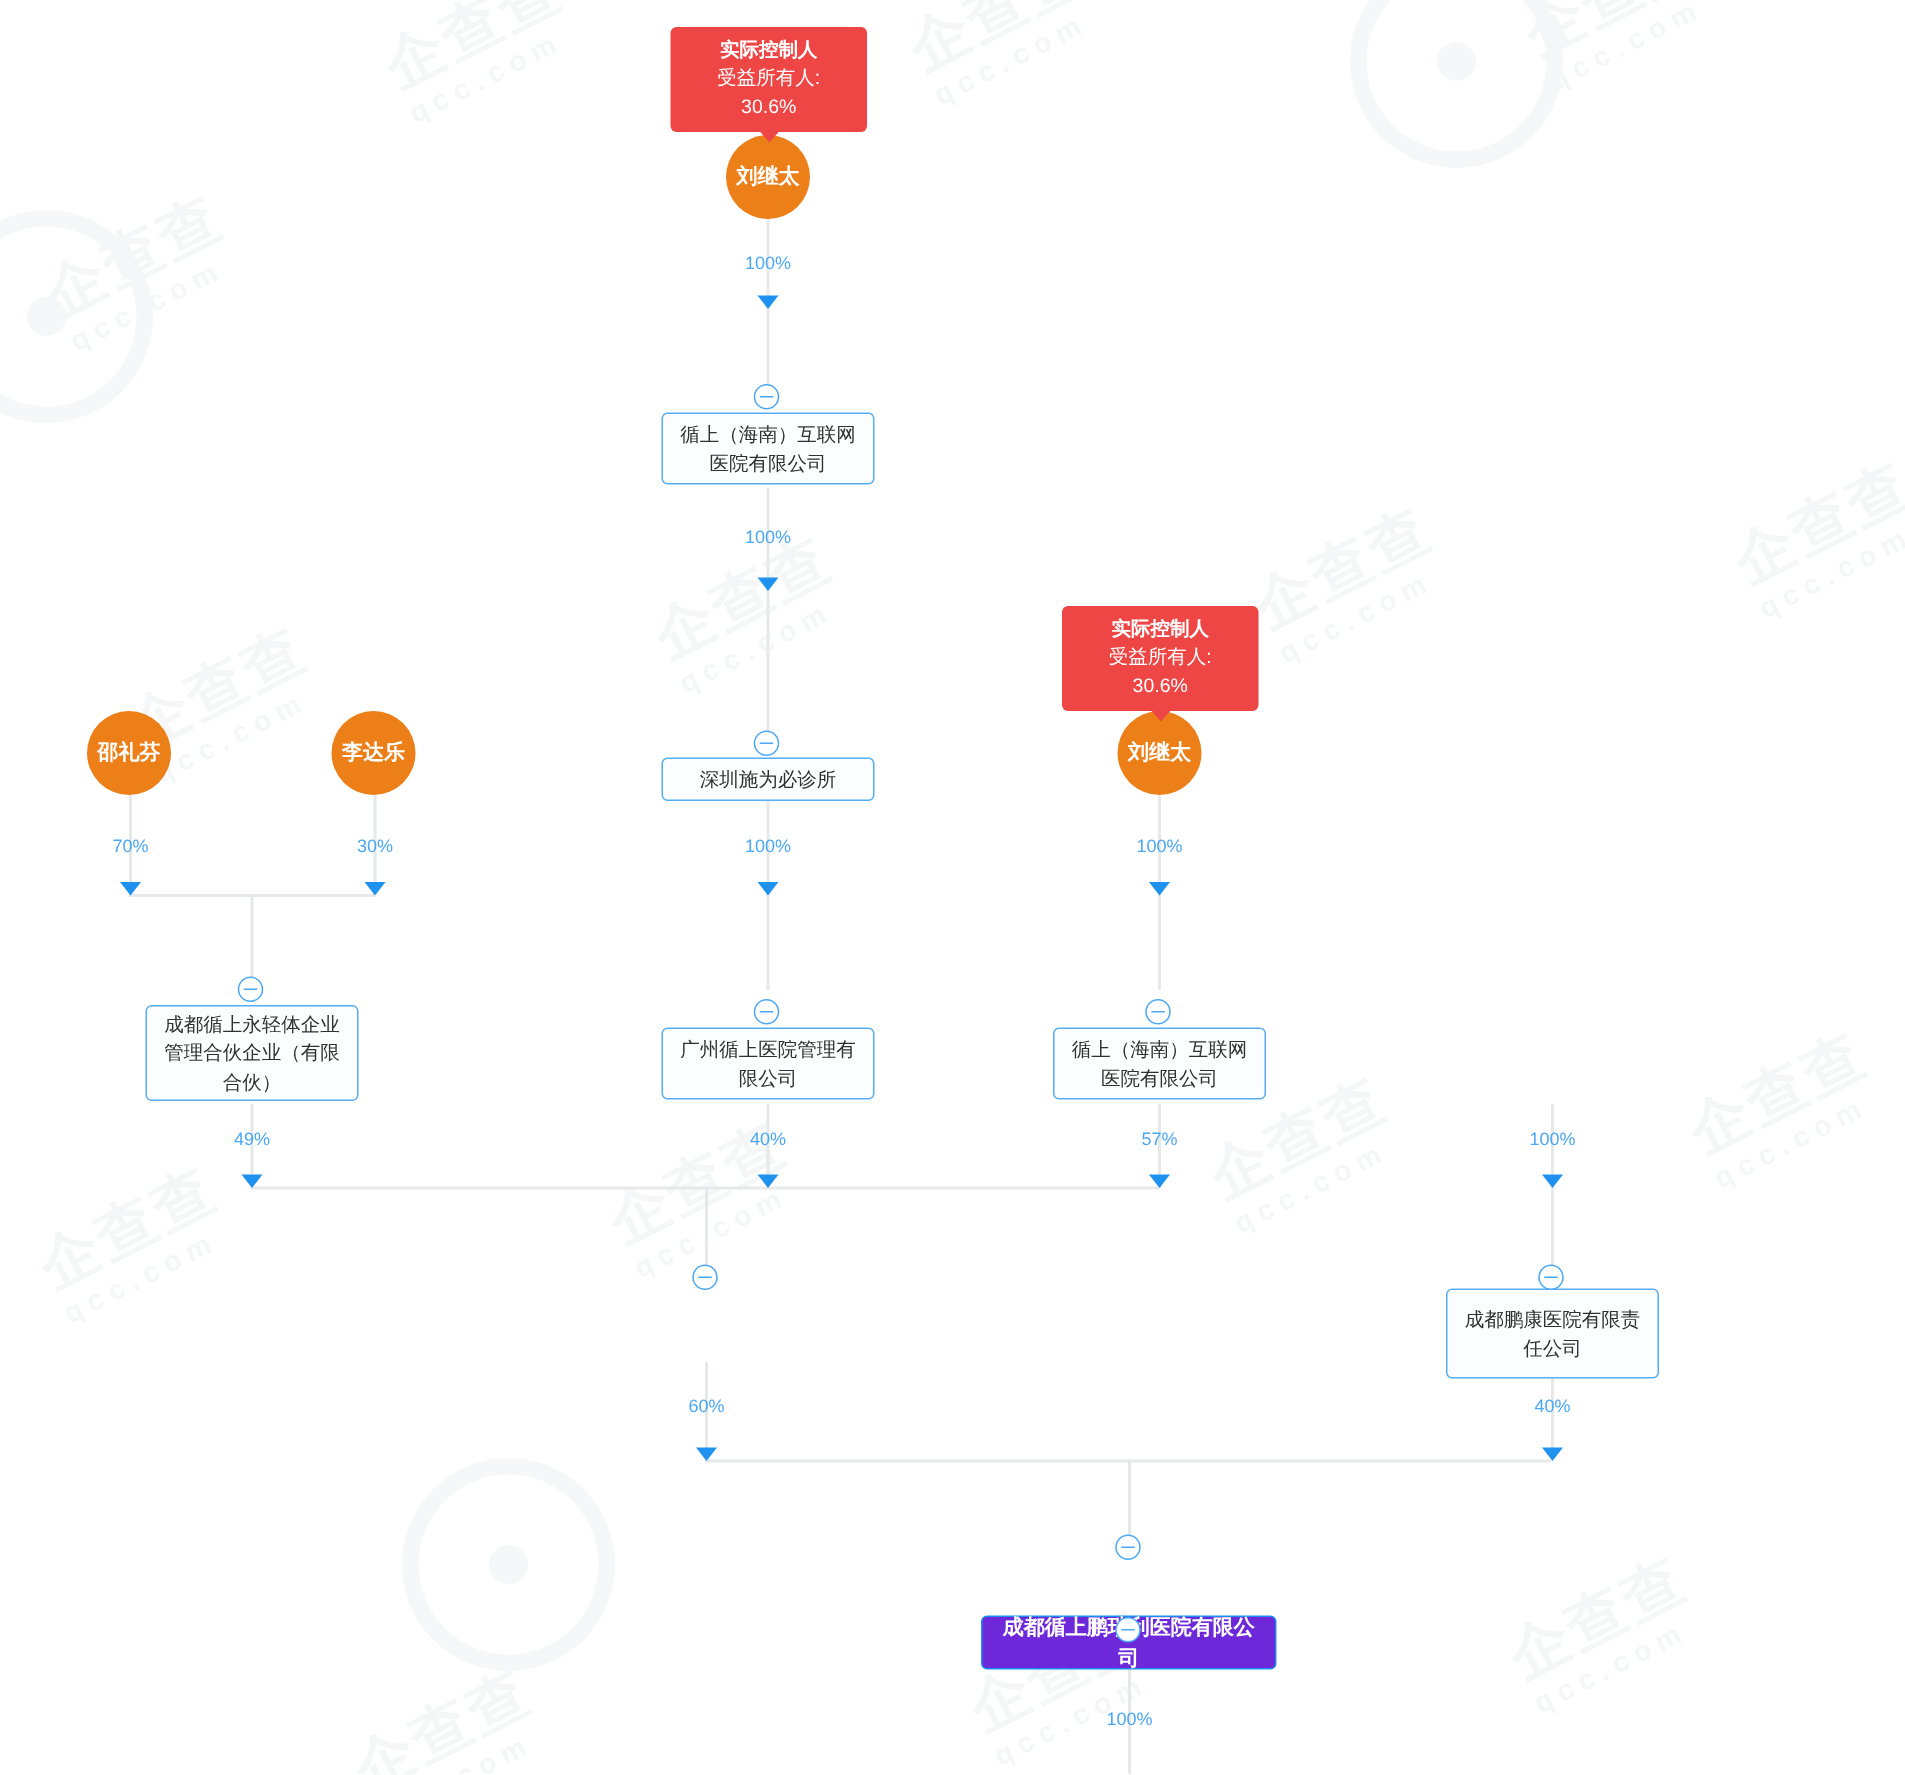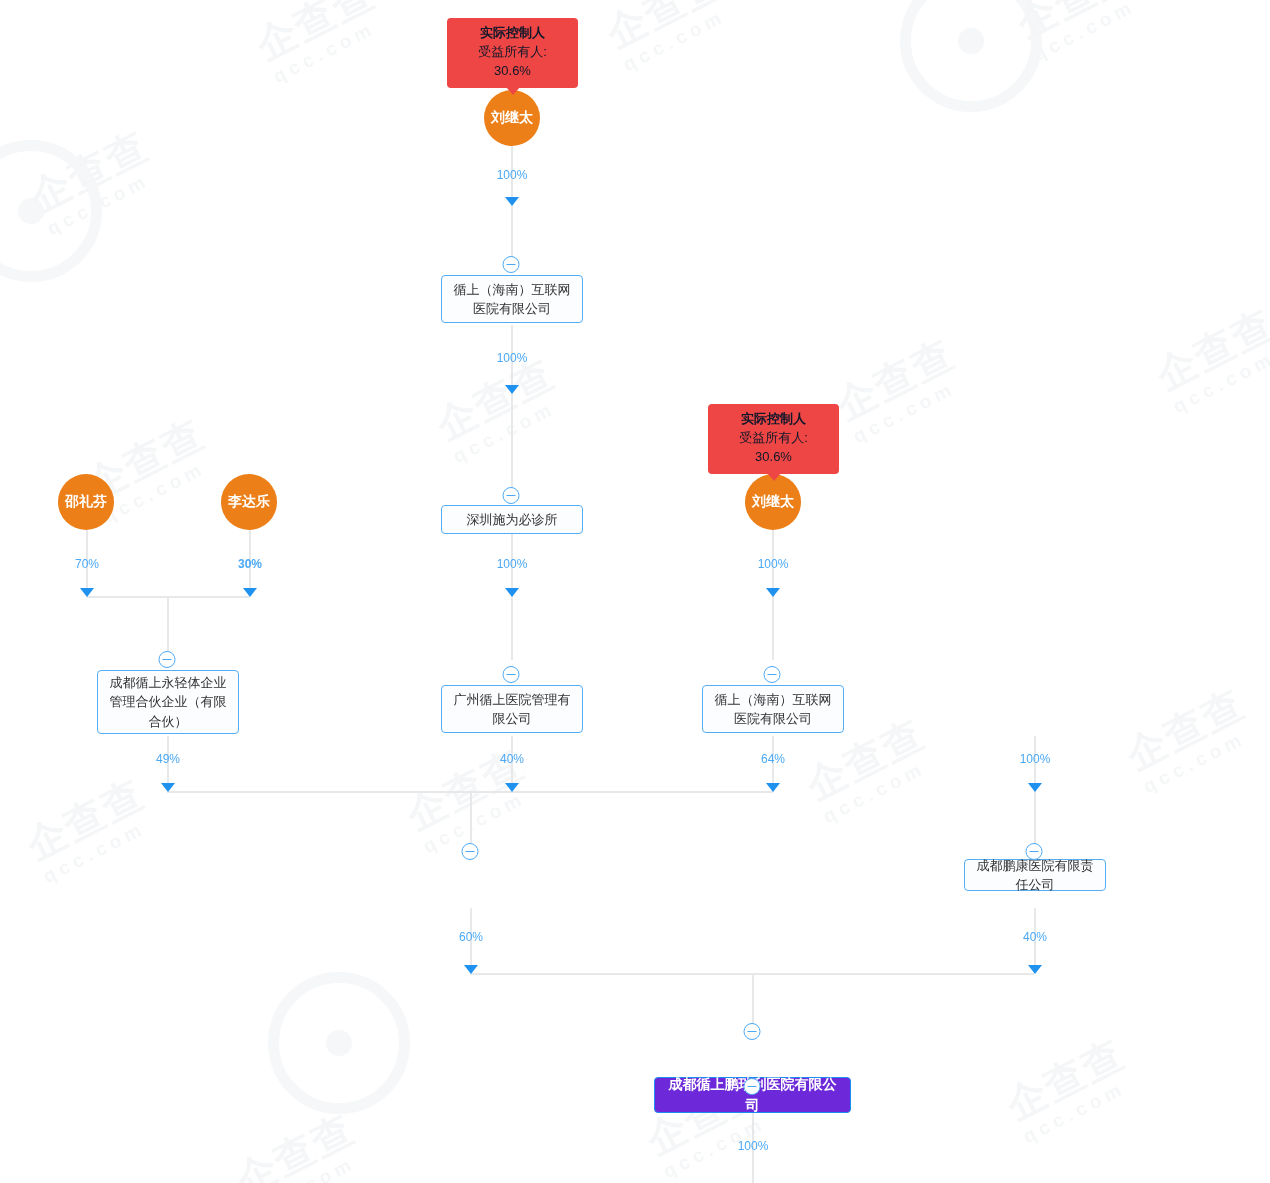--- a/index.html
+++ b/index.html
@@ -61,21 +61,21 @@
     background:#ec7f17;
     color:#ffffff;font-size:14px;font-weight:700;
     display:flex;align-items:center;justify-content:center;
     text-align:left;line-height:1.1;
     z-index:6;
     box-sizing:border-box;
   }
   .ctrl-badge{
     position:absolute;
     background:#ee4644;
-    color:#0f172a;
+    color:#ffffff;
     border-radius:4px;
     padding:6px 12px 7px;
     text-align:center;
     z-index:7;
     box-sizing:border-box;
   }
   .ctrl-badge .l1{font-size:13px;font-weight:700;line-height:1.45;display:block;}
   .ctrl-badge .l2{font-size:13px;font-weight:400;line-height:1.45;display:block;}
   .ctrl-badge:after{
     content:"";position:absolute;left:50%;bottom:-7px;margin-left:-7px;
@@ -215,21 +215,21 @@
 
   <div class="line vline" style="left:511px;top:325px;height:170px;"></div>
   <div class="arrow" style="left:505px;top:385px;"></div>
   <div class="pct" style="left:512px;top:351px;">100%</div>
 
   <div class="line vline" style="left:86px;top:530px;height:66px;"></div>
   <div class="pct" style="left:87px;top:557px;">70%</div>
   <div class="arrow" style="left:80px;top:588px;"></div>
 
   <div class="line vline" style="left:249px;top:530px;height:66px;"></div>
-  <div class="pct" style="left:250px;top:557px;font-weight:bold;">30%</div>
+  <div class="pct" style="left:250px;top:557px;">30%</div>
   <div class="arrow" style="left:243px;top:588px;"></div>
 
   <div class="line hline" style="left:86px;top:596px;width:164px;"></div>
   <div class="line vline" style="left:167px;top:596px;height:64px;"></div>
 
   <div class="line vline" style="left:511px;top:534px;height:126px;"></div>
   <div class="pct" style="left:512px;top:557px;">100%</div>
   <div class="arrow" style="left:505px;top:588px;"></div>
 
   <div class="line vline" style="left:772px;top:530px;height:130px;"></div>
@@ -238,21 +238,21 @@
 
   <div class="line vline" style="left:167px;top:736px;height:56px;"></div>
   <div class="pct" style="left:168px;top:752px;">49%</div>
   <div class="arrow" style="left:161px;top:783px;"></div>
 
   <div class="line vline" style="left:511px;top:736px;height:56px;"></div>
   <div class="pct" style="left:512px;top:752px;">40%</div>
   <div class="arrow" style="left:505px;top:783px;"></div>
 
   <div class="line vline" style="left:772px;top:736px;height:56px;"></div>
-  <div class="pct" style="left:773px;top:752px;">64%</div>
+  <div class="pct" style="left:773px;top:752px;">57%</div>
   <div class="arrow" style="left:766px;top:783px;"></div>
 
   <div class="line hline" style="left:167px;top:791px;width:606px;"></div>
   <div class="line vline" style="left:470px;top:791px;height:52px;"></div>
 
   <div class="line vline" style="left:1034px;top:736px;height:110px;"></div>
   <div class="pct" style="left:1035px;top:752px;">100%</div>
   <div class="arrow" style="left:1028px;top:783px;"></div>
 
   <div class="line vline" style="left:470px;top:908px;height:62px;"></div>
@@ -314,21 +314,21 @@
 
   <div class="collapse" style="left:772px;top:666px;"></div>
   <div class="company" style="left:702px;top:685px;width:142px;height:48px;">
     <span>循上（海南）互联网医院有限公司</span>
   </div>
 
 
   <div class="collapse" style="left:470px;top:843px;"></div>
 
   <div class="collapse" style="left:1034px;top:843px;"></div>
-  <div class="company" style="left:964px;top:859px;width:142px;height:32px;">
+  <div class="company" style="left:964px;top:859px;width:142px;height:60px;">
     <span>成都鹏康医院有限责任公司</span>
   </div>
 
   <div class="collapse" style="left:752px;top:1023px;"></div>
   <div class="company primary" style="left:654px;top:1042px;width:197px;height:36px;">
     <span>成都循上鹏瑞利医院有限公司</span>
   </div>
   <div class="collapse" style="left:752px;top:1078px;"></div>
 
 </div>

